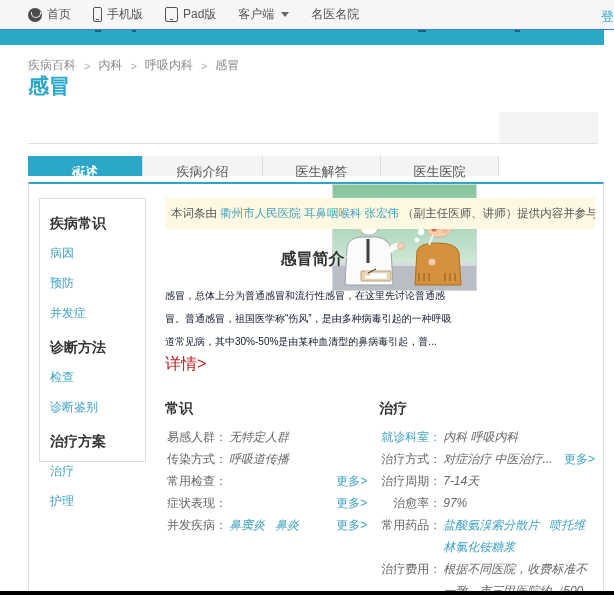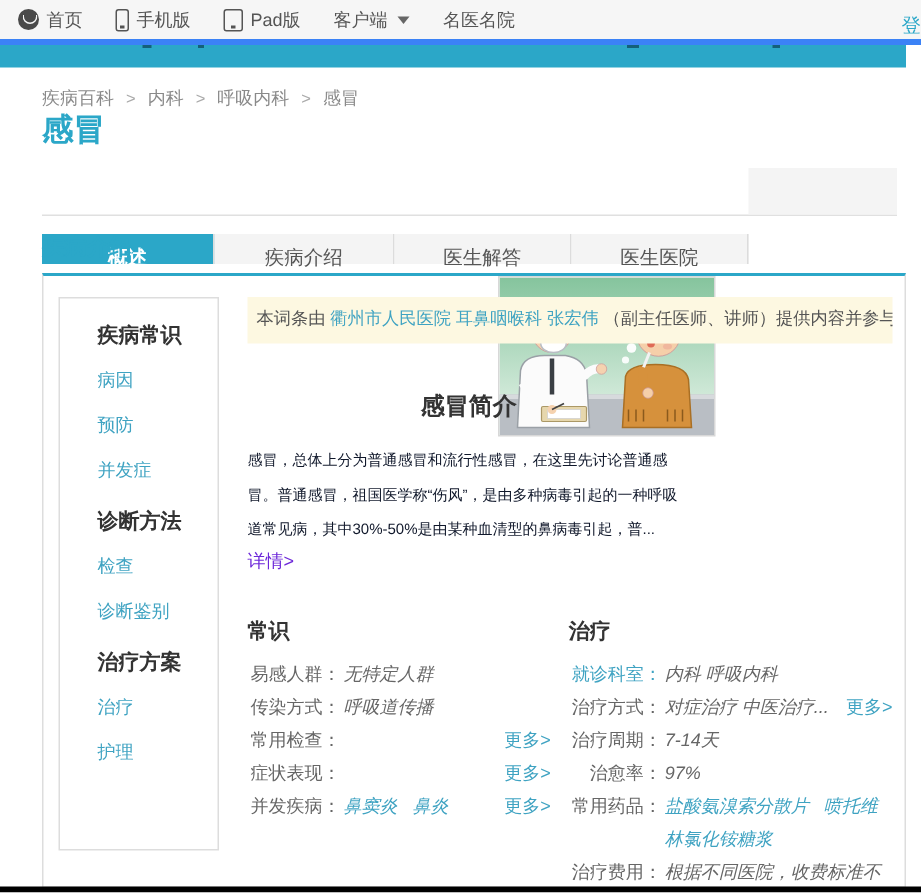--- a/index.html
+++ b/index.html
@@ -2,22 +2,22 @@
 <html><head>
 <meta charset="utf-8">
 <style>
   * { margin:0; padding:0; box-sizing:border-box; }
   html,body { width:614px; height:595px; overflow:hidden; background:#fff;
     font-family:"Liberation Sans","DejaVu Sans",sans-serif; }
   .page { position:relative; width:614px; height:595px; background:#fff; }
 
   
   .topbar { position:absolute; left:0; top:0; width:614px; height:30px;
-    background:#f6f6f6; border-bottom:4px solid #3b82f6;
-    display:flex; align-items:center; padding-left:12px; gap:22px;
+    background:#f6f6f6; border-bottom:1px solid #3b82f6;
+    display:flex; align-items:center; padding-left:28px; gap:22px;
     font-size:12px; color:#555; }
   .topbar-item { display:flex; align-items:center; gap:5px; cursor:pointer; white-space:nowrap; }
   .ic-home { width:14px; height:14px; border-radius:50%; background:#4a4a4a; position:relative; }
   .ic-home::after { content:""; position:absolute; left:3px; top:4px; width:8px; height:5px;
     border:1.5px solid #f6f6f6; border-top:none; border-radius:0 0 6px 6px; }
   .ic-phone { width:9px; height:15px; border:1.5px solid #555; border-radius:2px; position:relative; }
   .ic-phone::after { content:""; position:absolute; left:2px; bottom:1px; width:3px; height:1.5px; background:#555; }
   .ic-tablet { width:13px; height:15px; border:1.5px solid #555; border-radius:2px; position:relative; }
   .ic-tablet::after { content:""; position:absolute; left:4px; bottom:1px; width:3px; height:1.5px; background:#555; }
   .ic-caret { width:0; height:0; border-left:4px solid transparent; border-right:4px solid transparent;
@@ -46,36 +46,36 @@
   .tab.active { background:#2ba7c8; color:#fff; font-weight:bold; }
   .tab-filler { flex:1; background:#f4f4f4; }
 
   
   .section-title { position:absolute; left:28px; top:155px; font-size:15px; font-weight:bold; color:#2ba7c8; }
   .content-box { position:absolute; left:28px; top:182px; width:576px; height:410px;
     background:#fff; border-top:2px solid #2ba7c8;
     border-left:1px solid #ddd; border-right:1px solid #ddd; border-bottom:1px solid #ddd; }
 
   
-  .sidebar { position:absolute; left:10px; top:14px; width:107px; height:369px;
-    border:1px solid #ddd; padding:16px 0 0 25px; background:#fff; }
+  .sidebar { position:absolute; left:10px; top:14px; width:107px; height:264px;
+    border:1px solid #ddd; padding:16px 0 0 10px; background:#fff; }
   .sb-group { margin-bottom:17px; }
   .sb-title { font-size:14px; font-weight:bold; color:#333; margin-bottom:12px; }
   .sb-link { font-size:12px; color:#3fa3c2; margin-bottom:13px; cursor:pointer; }
 
   
   .main { position:absolute; left:136px; top:14px; width:430px; }
   .notice { height:31px; line-height:31px; background:#fdf8e1; font-size:11.5px; color:#555;
     padding:0 6px; white-space:nowrap; overflow:hidden; }
   .notice a { color:#3fa3c2; text-decoration:none; cursor:pointer; }
 
-  .intro { position:relative; margin-top:32px; height:133px; }
+  .intro { position:relative; margin-top:20px; height:133px; }
   .intro-title { width:295px; text-align:center; font-size:16px; font-weight:bold; color:#333; margin-bottom:14px; }
   .intro-text { width:295px; font-size:10px; color:#0f172a; line-height:23px; }
-  .intro-more { font-size:12px; color:#6d28d9; cursor:pointer; margin-top:1px; display:inline-block; }
+  .intro-more { font-size:16px; color:#b91c1c; cursor:pointer; margin-top:1px; display:inline-block; }
   .illus { position:absolute; left:303px; top:0; width:145px; height:107px;
     border:1px solid #d8d8d8; background:#fff; }
 
   
   .cols { display:flex; margin-top:18px; }
   .col-left { width:208px; }
   .col-right { width:222px; margin-left:12px; }
   .col-title { font-size:14px; font-weight:bold; color:#333; margin-bottom:8px; }
   .row { display:flex; font-size:12px; color:#666; line-height:22px; }
   .row .lbl { flex:none; width:62px; text-align:right; white-space:nowrap; }

